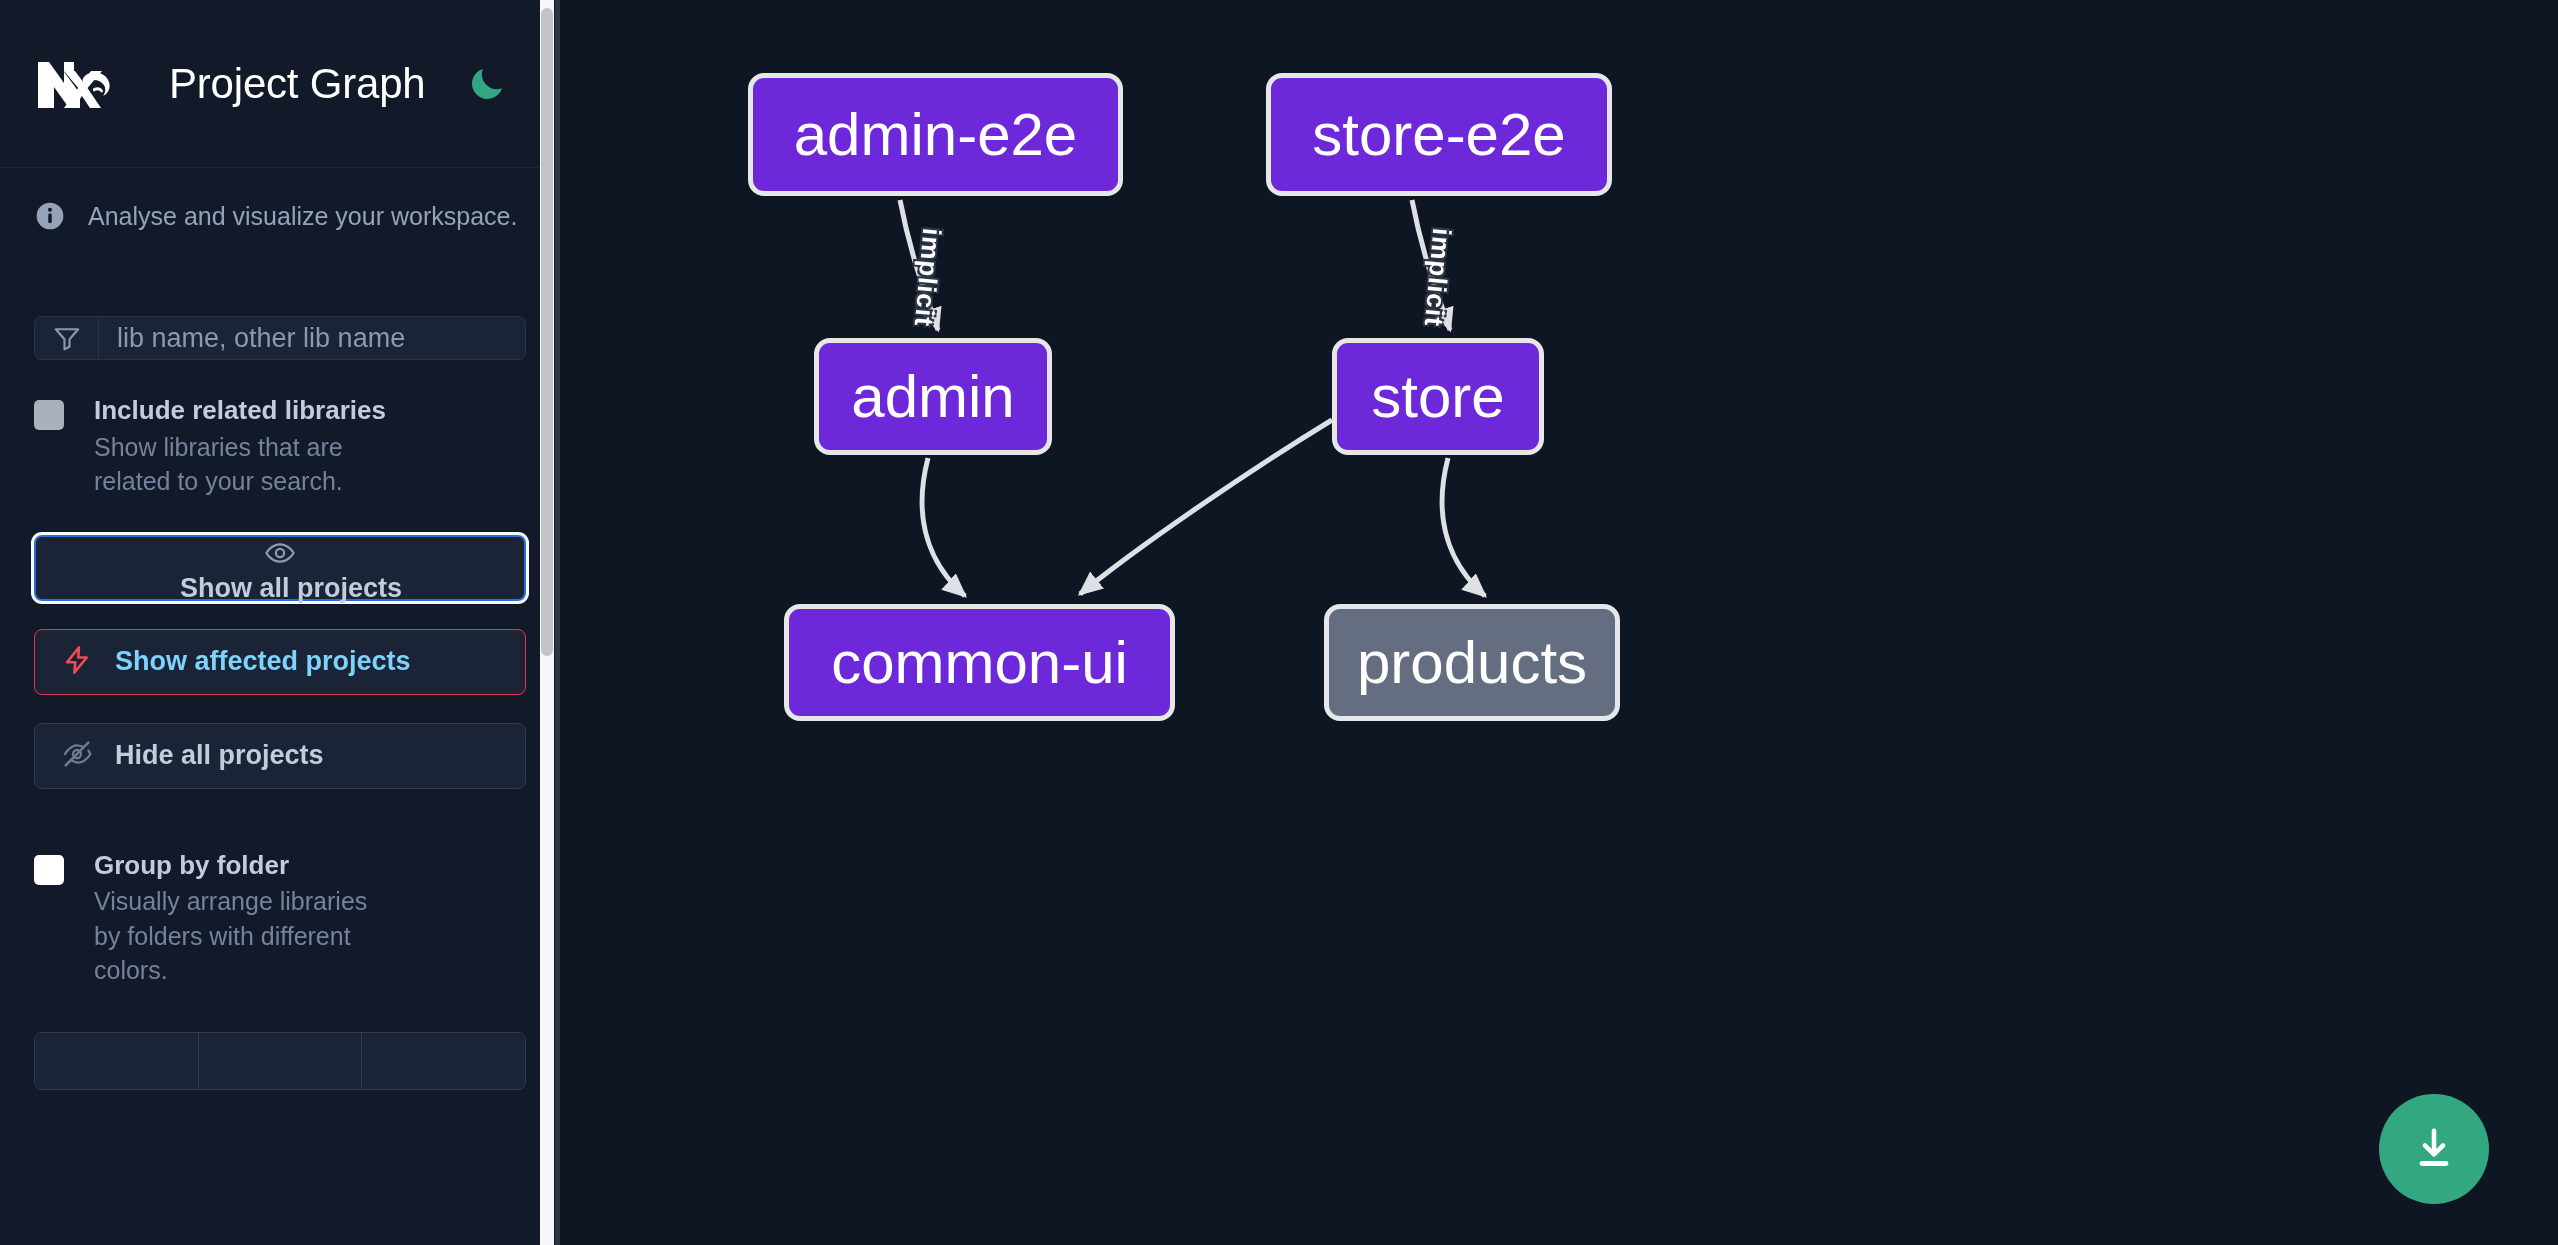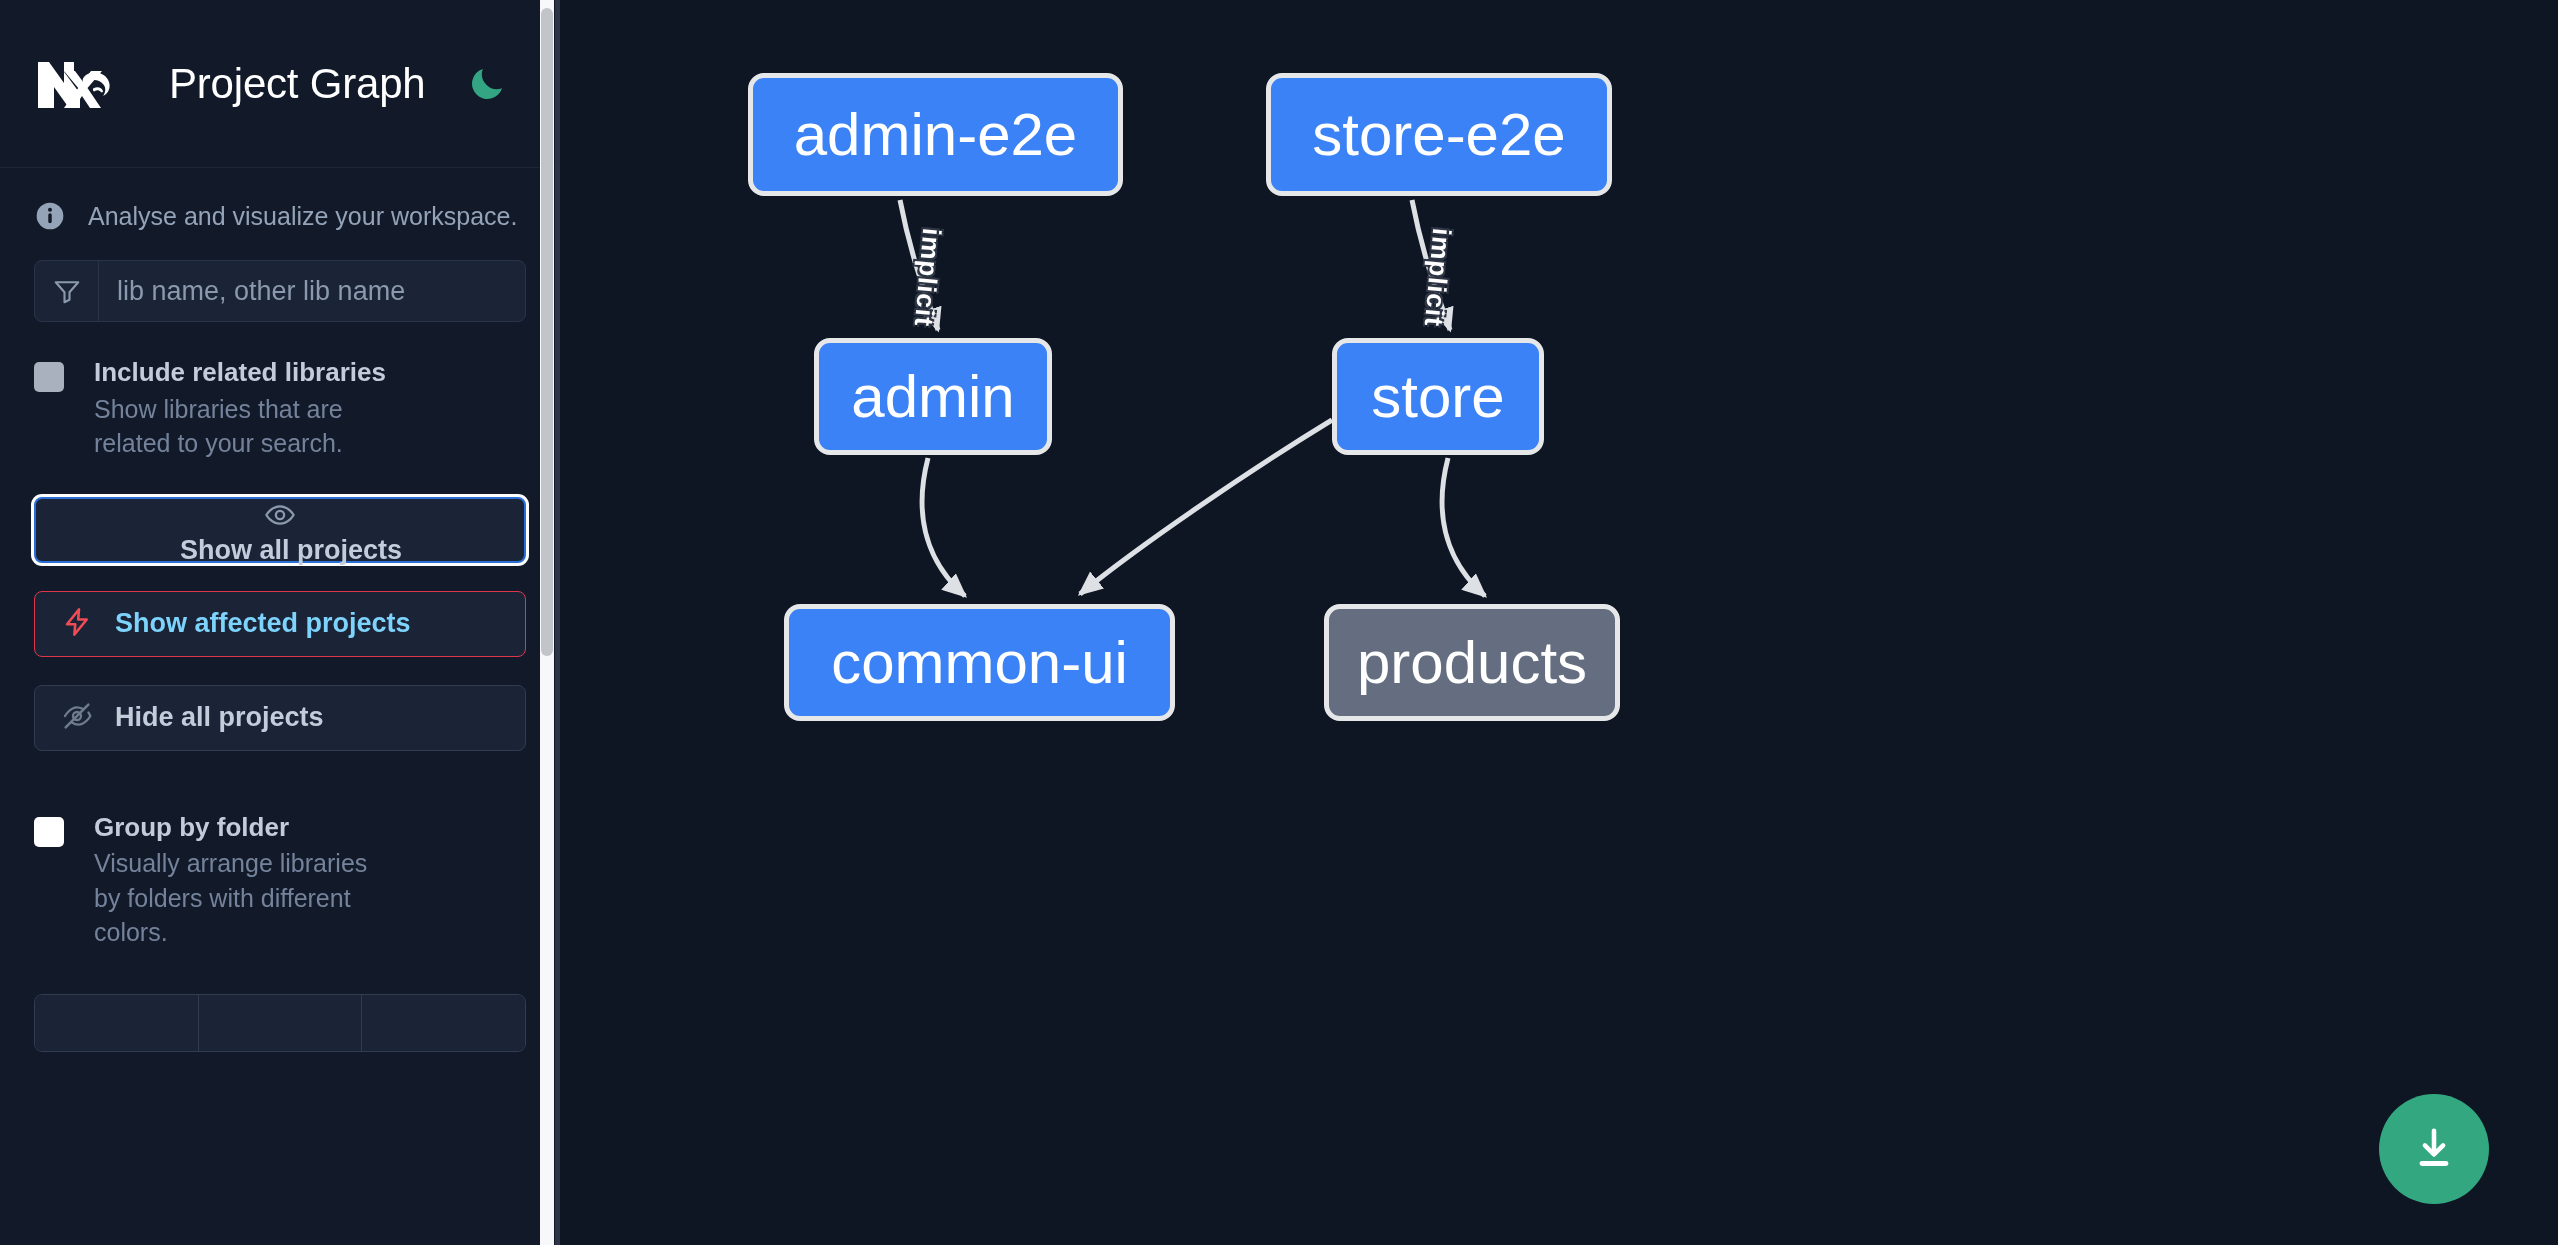--- a/index.html
+++ b/index.html
@@ -50,22 +50,22 @@
   .info-icon { width: 32px; height: 32px; flex: 0 0 32px; }
   .info-text {
     color: #94A3B8;
     font-size: 25px;
     margin-left: 22px;
     white-space: nowrap;
   }
 
   .search-wrap {
     display: flex; align-items: stretch;
-    margin-top: 28px;
-    height: 62px;
+    margin-top: 84px;
+    height: 44px;
     background: #1B2436;
     border: 1px solid #2A3448;
     border-radius: 8px;
     overflow: hidden;
   }
   .search-icon-box {
     width: 64px;
     display: flex; align-items: center; justify-content: center;
     border-right: 1px solid #2A3448;
     flex: 0 0 64px;
@@ -186,21 +186,21 @@
     position: absolute;
     display: flex; align-items: center; justify-content: center;
     border-radius: 16px;
     border: 5px solid #E6E7E9;
     color: #FFFFFF;
     font-size: 60px;
     font-weight: 400;
     white-space: nowrap;
     cursor: pointer;
   }
-  .node-pink { background: #3b82f6; }
+  .node-pink { background: #6d28d9; }
   .node-grey { background: #646E80; }
 
   .edge-label {
     position: absolute;
     color: #FFFFFF;
     font-size: 26px;
     font-weight: bold;
     letter-spacing: 1px;
     transform-origin: center center;
     text-shadow:

